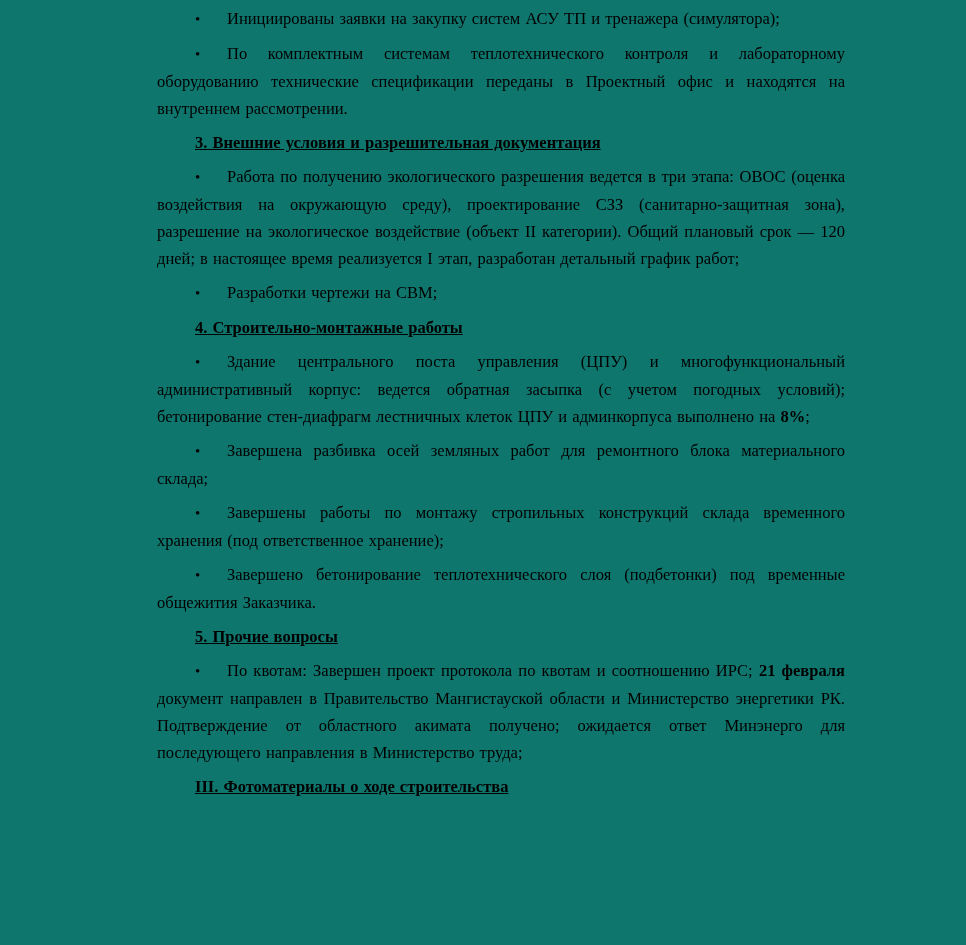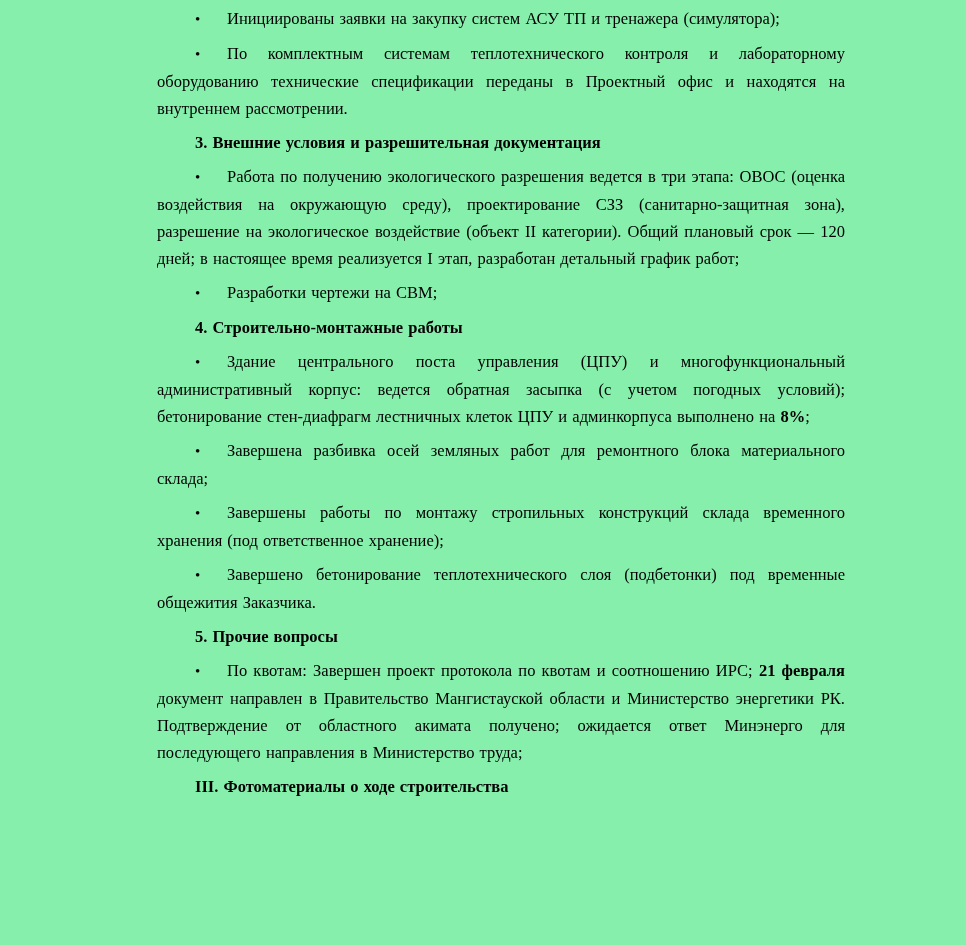--- a/index.html
+++ b/index.html
@@ -5,39 +5,40 @@
   html, body {
     margin: 0;
     padding: 0;
     background: #ffffff;
   }
   .page {
     position: relative;
     box-sizing: border-box;
     width: 966px;
     height: 945px;
-    background: #86efac;
+    background: #0f766e;
     overflow: hidden;
     padding: 5px 121px 0 157px;
     font-family: "Liberation Serif", "DejaVu Serif", serif;
     font-size: 16.5px;
     line-height: 27px;
     color: #000000;
   }
   .para {
     margin: 7px 0 0 0;
     text-align: justify;
     text-indent: 38px;
     word-spacing: 1px;
   }
   .para:first-child {
     margin-top: 0;
   }
   .heading {
     font-weight: bold;
+    text-decoration: underline;
   }
   .bullet-marker {
     display: inline-block;
     width: 32px;
     text-indent: 0;
     font-size: 15px;
     vertical-align: baseline;
   }
   .run-bold {
     font-weight: bold;

